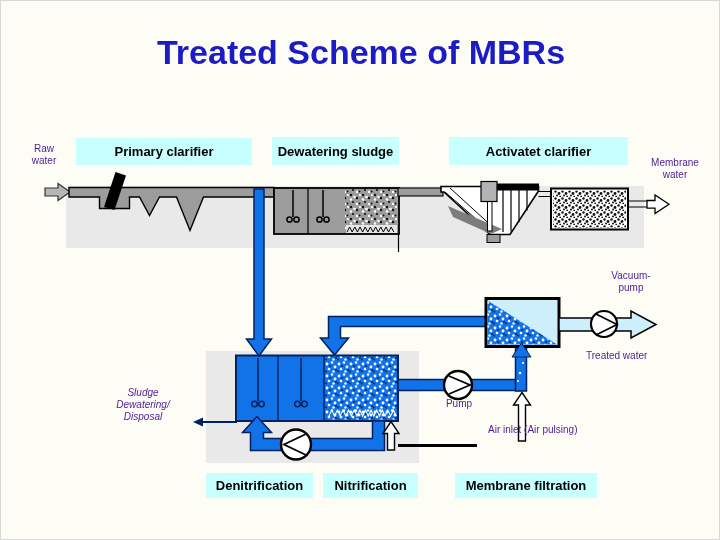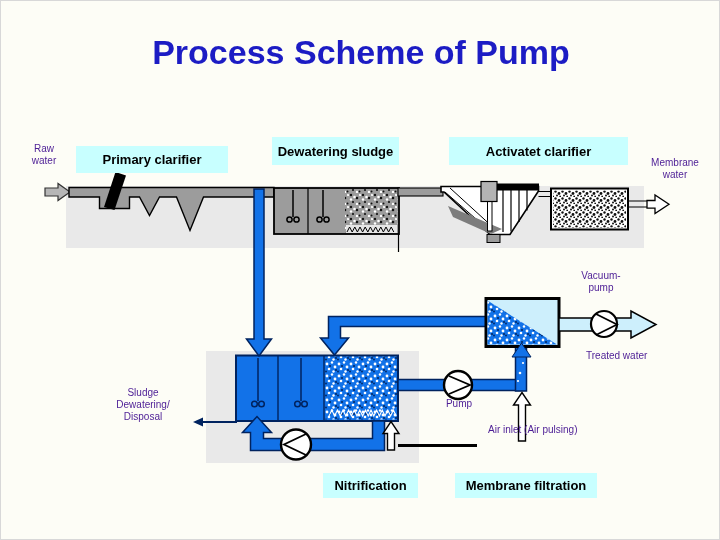--- a/index.html
+++ b/index.html
@@ -23,21 +23,21 @@
     white-space:pre-line;text-align:center;
   }
   .ann.left{text-align:left;}
   svg.layer{position:absolute;left:0;top:0;}
 </style>
 </head>
 <body>
 
 <div class="slide" style="--title: #1c1cc4; --label-bg: #c8ffff; --blue: #1272e8; --navy: #00235f; --cyan: #cdeffc; --gray: #9c9c9c; --sludge: #7d7d7d; --backdrop: #e9e9e9;">
 
-  <div class="title">Process Scheme of Pump</div>
+  <div class="title">Treated Scheme of MBRs</div>
 
   <svg class="layer" width="720" height="540" viewBox="0 0 720 540">
     <defs>
       <pattern id="pSand" width="7" height="7" patternUnits="userSpaceOnUse">
         <circle cx="1.5" cy="1.5" r="1.2" fill="#111"></circle>
         <circle cx="5" cy="3.5" r="1.4" fill="#111"></circle>
         <circle cx="3" cy="5.5" r="1" fill="#111"></circle>
         <circle cx="6.2" cy="6.4" r="0.9" fill="#111"></circle>
       </pattern>
       <pattern id="pMixG" width="12" height="12" patternUnits="userSpaceOnUse">
@@ -169,32 +169,33 @@
         <circle cx="603" cy="323" r="13" fill="#fff" stroke="#000" stroke-width="2.2"></circle>
         <path d="M595,313 L616,323.5 L595,334" fill="none" stroke="#000" stroke-width="1.7"></path>
       </g>
 
       <path d="M386.5,449 V432.5 H382 L390,420.5 L398,432.5 H393.5 V449 Z" fill="#fff" stroke="#000" stroke-width="1.4"></path>
       <path d="M517.5,440 V404 H512.5 L521,391.5 L529.5,404 H524.5 V440 Z" fill="#fff" stroke="#000" stroke-width="1.4"></path>
       <line x1="397" y1="444.5" x2="476" y2="444.5" stroke="#000" stroke-width="3.2"></line>
     </g>
   </svg>
 
-  <div class="stage" style="left:75px;top:145px;width:152px;height:27px;">Primary clarifier</div>
+  <div class="stage" style="left:75px;top:137px;width:176px;height:27px;">Primary clarifier</div>
   <div class="stage" style="left:271px;top:136px;width:127px;height:28px;">Dewatering sludge</div>
   <div class="stage" style="left:448px;top:136px;width:179px;height:28px;">Activatet clarifier</div>
+  <div class="stage" style="left:205px;top:472px;width:107px;height:25px;">Denitrification</div>
   <div class="stage" style="left:454px;top:472px;width:142px;height:25px;">Membrane filtration</div>
   <div class="stage" style="left:322px;top:472px;width:95px;height:25px;">Nitrification</div>
 
   <div class="ann" style="left:14px;top:142px;width:58px;">Raw
 water</div>
   <div class="ann" style="left:636px;top:156px;width:76px;">Membrane
 water</div>
-  <div class="ann" style="left:562px;top:269px;width:76px;">Vacuum-
+  <div class="ann" style="left:592px;top:269px;width:76px;">Vacuum-
 pump</div>
   <div class="ann left" style="left:585px;top:349px;width:110px;">Treated water</div>
-  <div class="ann" style="left:92px;top:386px;width:100px;">Sludge
+  <div class="ann" style="left:92px;top:386px;width:100px;font-style:italic;">Sludge
 Dewatering/
 Disposal</div>
   <div class="ann" style="left:432px;top:397px;width:52px;">Pump</div>
   <div class="ann left" style="left:487px;top:423px;width:200px;">Air inlet (Air pulsing)</div>
 
 </div>
 
 </body></html>

